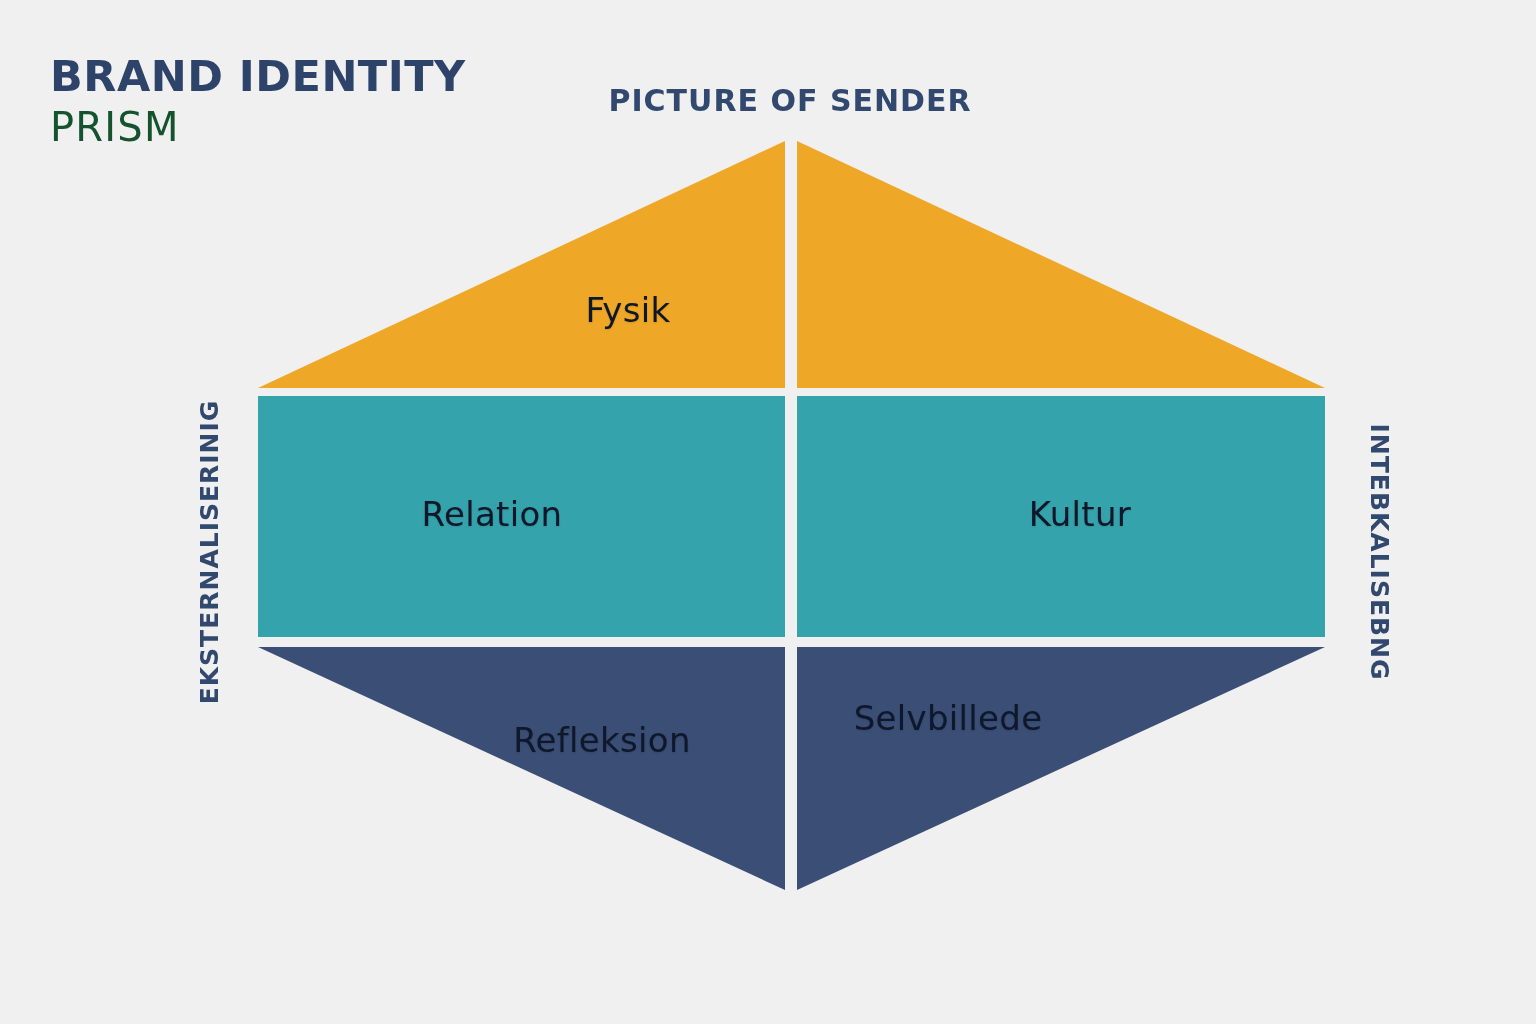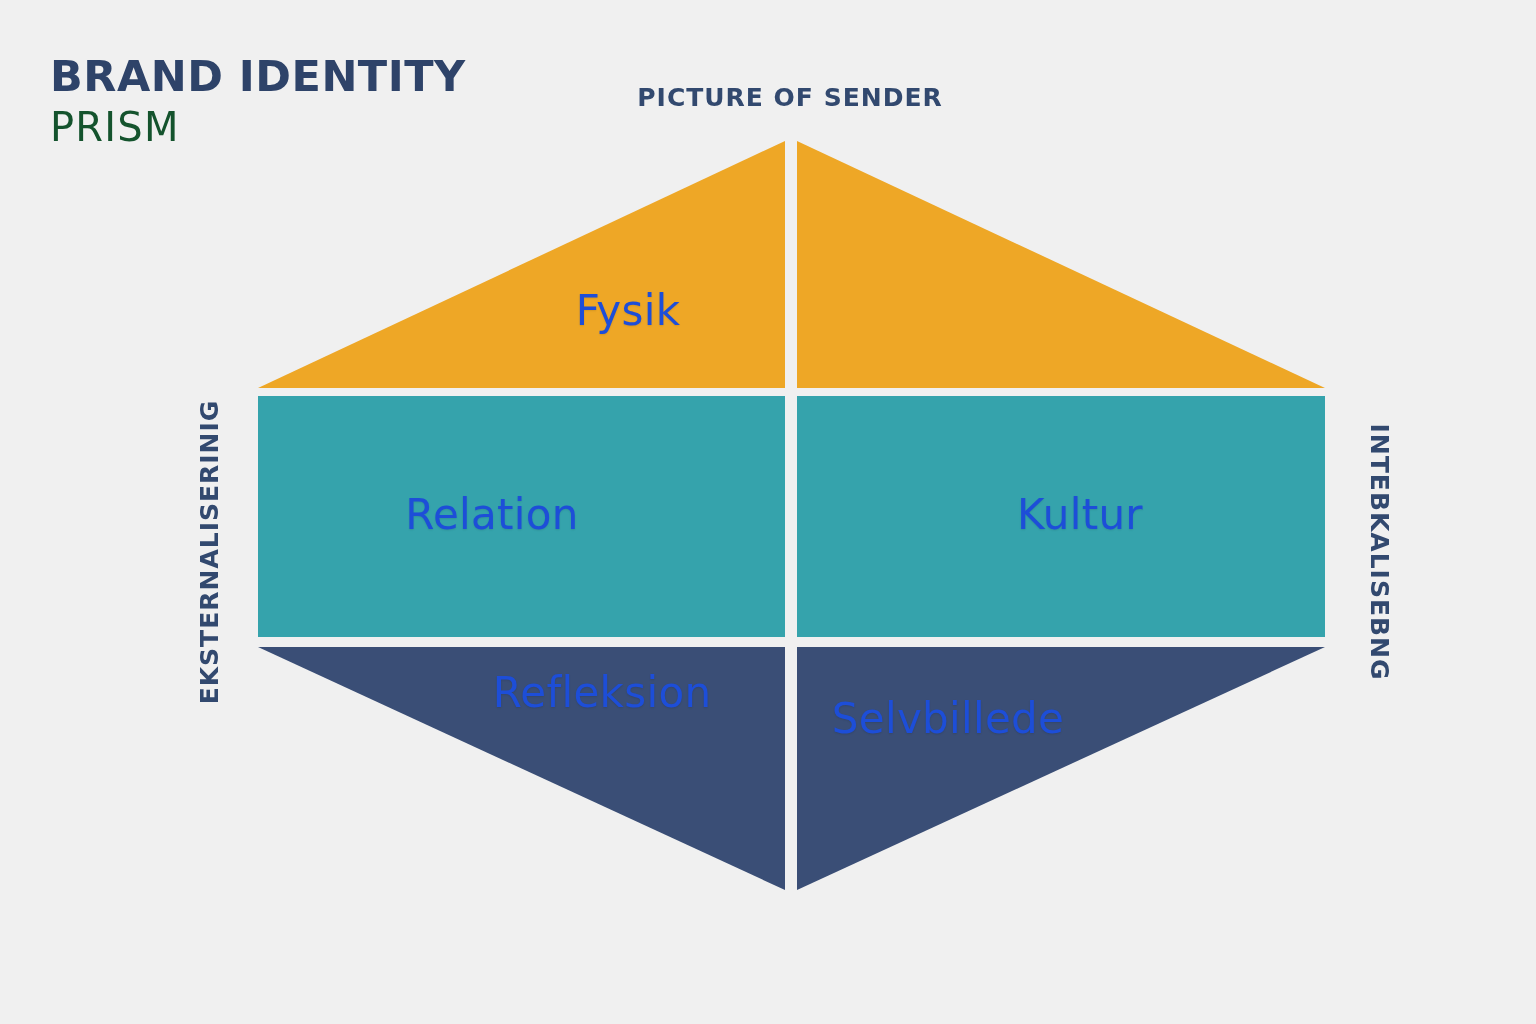--- a/index.html
+++ b/index.html
@@ -43,21 +43,21 @@
     font-size: 40px;
     font-weight: 400;
     letter-spacing: 1.2px;
     color: #14532d;
     white-space: nowrap;
   }
 
   
   .axis-caption {
     position: absolute;
-    font-size: 25px;
+    font-size: 30px;
     font-weight: 700;
     letter-spacing: 1.0px;
     color: #32496f;
     white-space: nowrap;
     user-select: none;
     text-align: right;
   }
   #caption-top {
     left: 790px;
     top: 83px;
@@ -97,34 +97,34 @@
     position: absolute;
     left: 0;
     top: 0;
     width: 1536px;
     height: 1024px;
   }
 
   
   .segment-label {
     position: absolute;
-    color: #1d4ed8;
-    font-size: 42px;
+    color: #0f172a;
+    font-size: 34px;
     font-weight: 400;
     letter-spacing: 0.3px;
     white-space: nowrap;
     transform: translate(-50%, -50%);
     user-select: none;
     text-shadow: 0 1px 2px rgba(0,0,0,0.10);
   }
   #label-fysik        { left: 628px;  top: 310px; }
   #label-personlighed { left: 968px;  top: 310px; }
   #label-relation     { left: 492px;  top: 514px; }
   #label-kultur       { left: 1080px; top: 514px; }
-  #label-refleksion   { left: 602px;  top: 692px; }
+  #label-refleksion   { left: 602px;  top: 740px; }
   #label-selvbillede  { left: 948px;  top: 718px; }
 </style>
 </head>
 <body>
 
 <div id="stage">
 
   <div id="title-block">
     <span id="title-main">BRAND IDENTITY</span>
     <span id="title-sub">PRISM</span>

